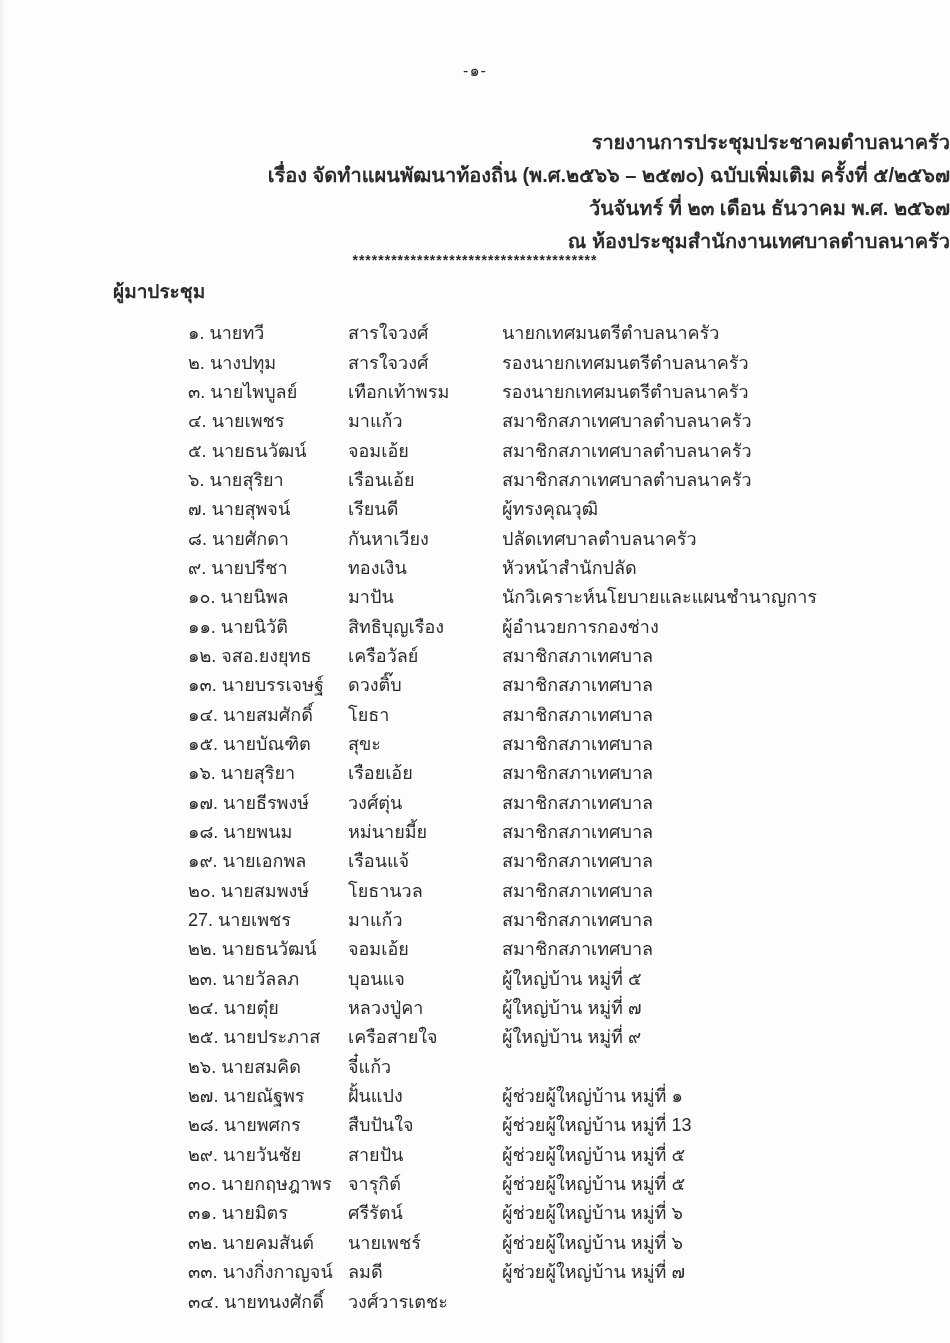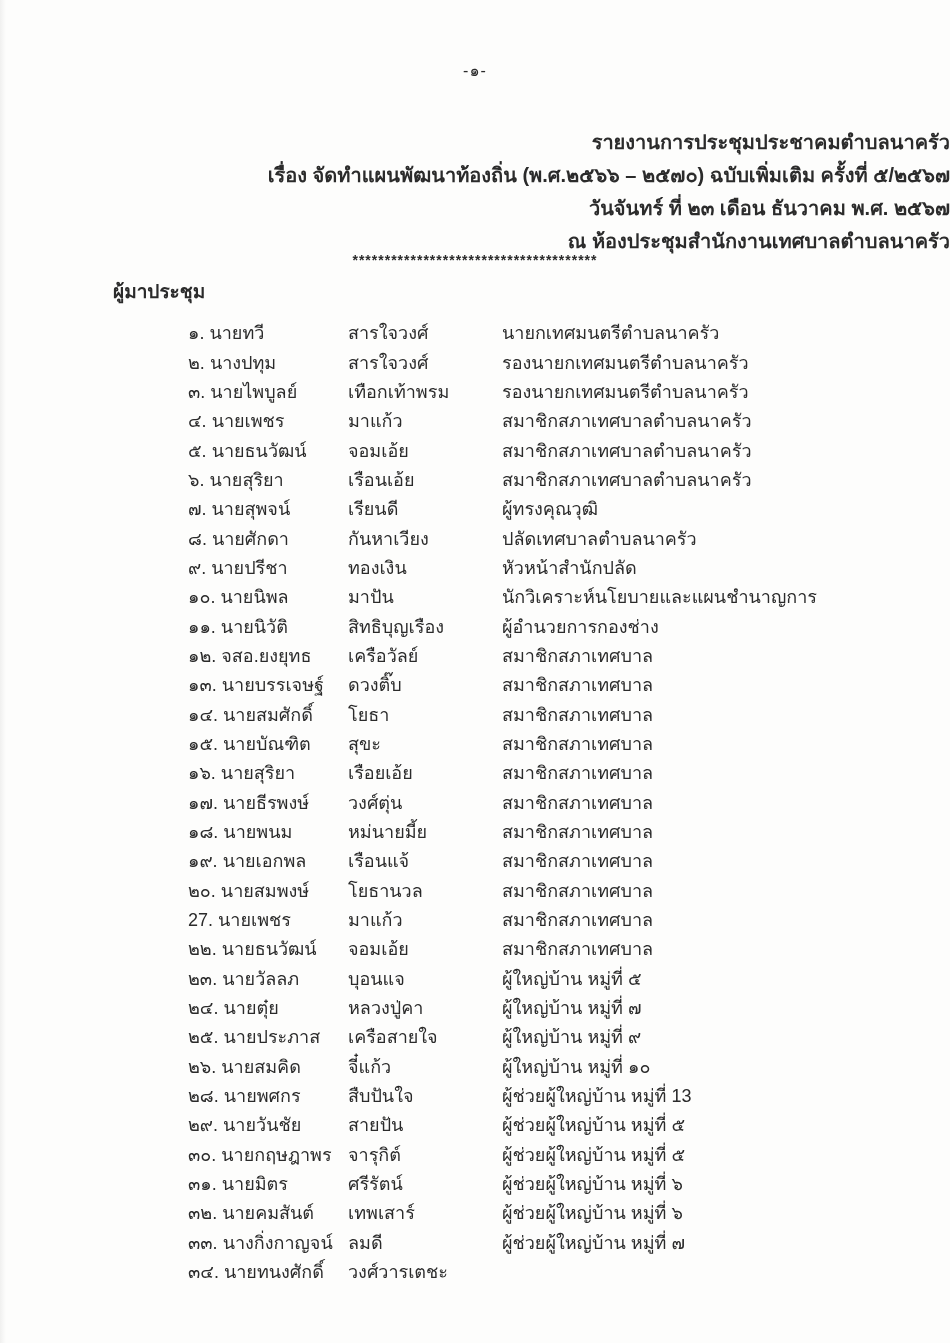--- a/index.html
+++ b/index.html
@@ -292,23 +292,29 @@
     </span>
     <span class="c2">เครือสายใจ</span>
     <span class="c3">ผู้ใหญ่บ้าน  หมู่ที่ ๙</span>
   </div>
 
   <div class="attendee-row">
     <span class="c1">
       <span class="no">๒๖.</span><span class="name">นายสมคิด</span>
     </span>
     <span class="c2">จี๋แก้ว</span>
-    <span class="c3">ผู้ใหญ่บ้าน  หมู่ที่ ๑๐</span>
-  </div>
-
+  </div>
+
+  <div class="attendee-row">
+    <span class="c1">
+      <span class="no">๒๗.</span><span class="name">นายณัฐพร</span>
+    </span>
+    <span class="c2">ฝั้นแปง</span>
+    <span class="c3">ผู้ช่วยผู้ใหญ่บ้าน  หมู่ที่ ๑</span>
+  </div>
 
   <div class="attendee-row">
     <span class="c1">
       <span class="no">๒๘.</span><span class="name">นายพศกร</span>
     </span>
     <span class="c2">สืบปันใจ</span>
     <span class="c3">ผู้ช่วยผู้ใหญ่บ้าน  หมู่ที่ 13</span>
   </div>
 
   <div class="attendee-row">
@@ -332,21 +338,21 @@
       <span class="no">๓๑.</span><span class="name">นายมิตร</span>
     </span>
     <span class="c2">ศรีรัตน์</span>
     <span class="c3">ผู้ช่วยผู้ใหญ่บ้าน  หมู่ที่ ๖</span>
   </div>
 
   <div class="attendee-row">
     <span class="c1">
       <span class="no">๓๒.</span><span class="name">นายคมสันต์</span>
     </span>
-    <span class="c2">เทพเสาร์</span>
+    <span class="c2">นายเพชร์</span>
     <span class="c3">ผู้ช่วยผู้ใหญ่บ้าน  หมู่ที่ ๖</span>
   </div>
 
   <div class="attendee-row">
     <span class="c1">
       <span class="no">๓๓.</span><span class="name">นางกิ่งกาญจน์</span>
     </span>
     <span class="c2">ลมดี</span>
     <span class="c3">ผู้ช่วยผู้ใหญ่บ้าน  หมู่ที่ ๗</span>
   </div>

